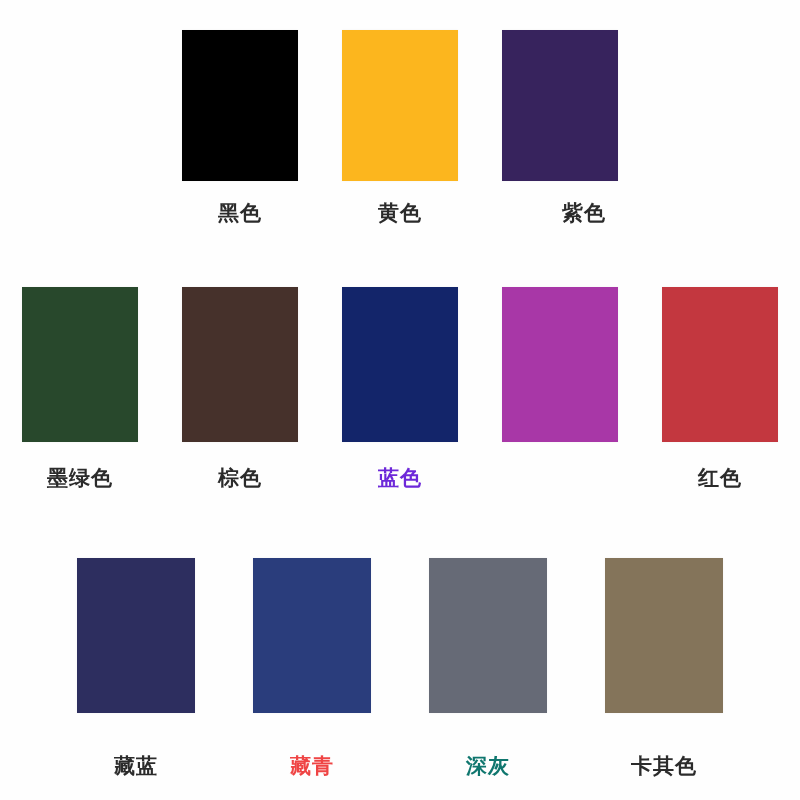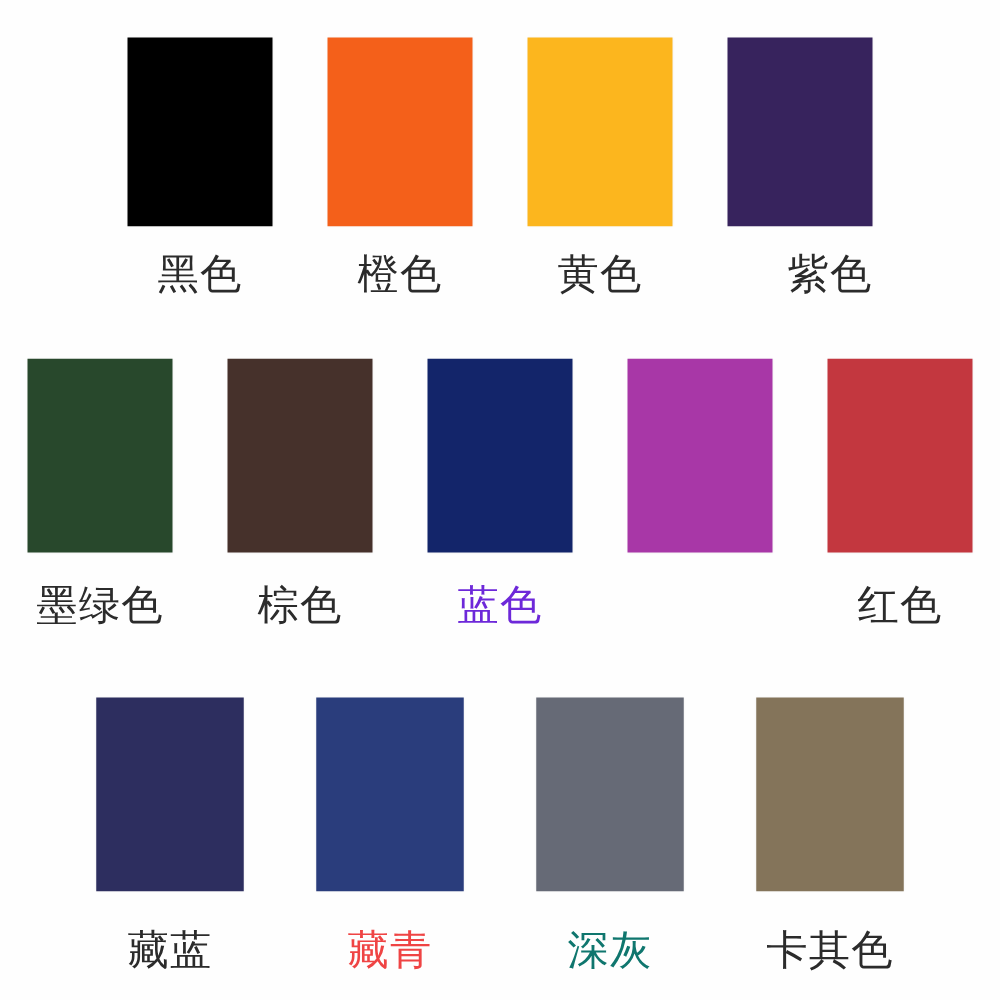--- a/index.html
+++ b/index.html
@@ -43,43 +43,39 @@
   .swatch-chip {
     width: 116px;
     height: 151px;
     box-shadow: 0 0 2px rgba(0,0,0,0.06);
   }
   #row-2 .swatch-chip { height: 155px; }
   #row-3 .swatch-chip { width: 118px; height: 155px; }
 
   .swatch-label {
     margin-top: 21px;
-    font-size: 33px;
+    font-size: 21px;
     line-height: 1;
     color: #2b2b2b;
     letter-spacing: 1px;
     white-space: nowrap;
-    font-weight: 400;
+    font-weight: 700;
   }
   #row-2 .swatch-label { margin-top: 25px; }
-  #row-3 .swatch-label { margin-top: 30px; }
+  #row-3 .swatch-label { margin-top: 42px; }
 </style>
 </head>
 <body style="background-color: rgb(254, 254, 254);">
 
 <div id="palette-board">
 
   <div class="swatch-row" id="row-1">
     <div class="swatch-cell">
       <div class="swatch-chip" style="background-color: rgb(0, 0, 0);"></div>
       <div class="swatch-label" style="color: rgb(43, 43, 43);">黑色</div>
-    </div>
-    <div class="swatch-cell">
-      <div class="swatch-chip" style="background-color: rgb(244, 96, 26);"></div>
-      <div class="swatch-label" style="color: rgb(43, 43, 43);">橙色</div>
     </div>
     <div class="swatch-cell">
       <div class="swatch-chip" style="background-color: rgb(252, 182, 30);"></div>
       <div class="swatch-label" style="color: rgb(43, 43, 43);">黄色</div>
     </div>
     <div class="swatch-cell">
       <div class="swatch-chip" style="background-color: rgb(55, 35, 93);"></div>
       <div class="swatch-label" style="color: rgb(43, 43, 43); margin-left: 48px;">紫色</div>
     </div>
   </div>

